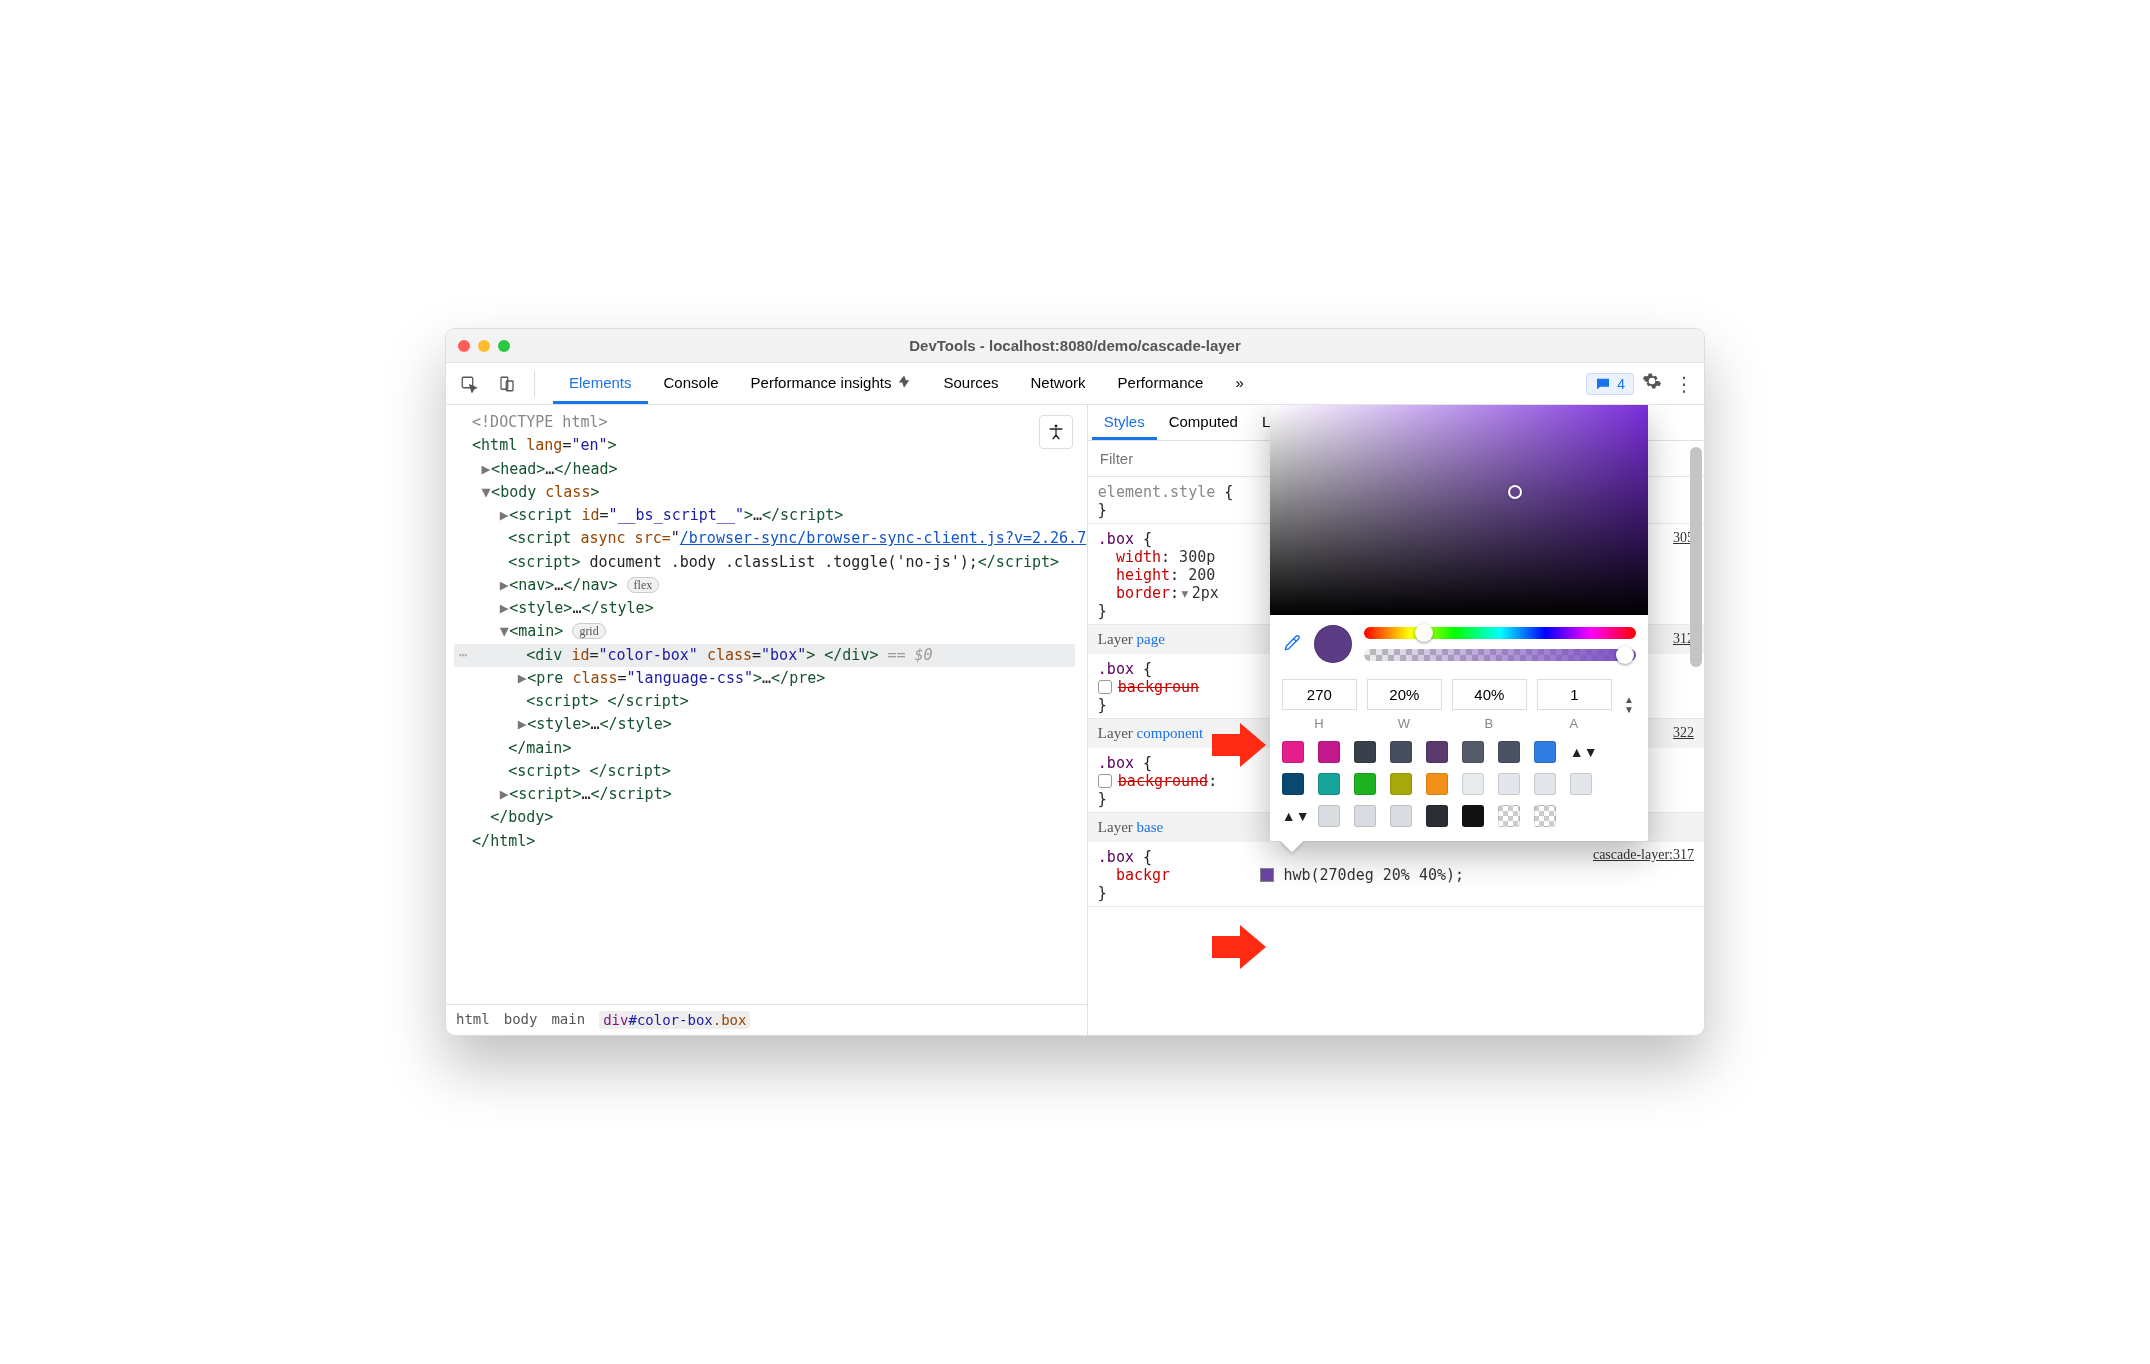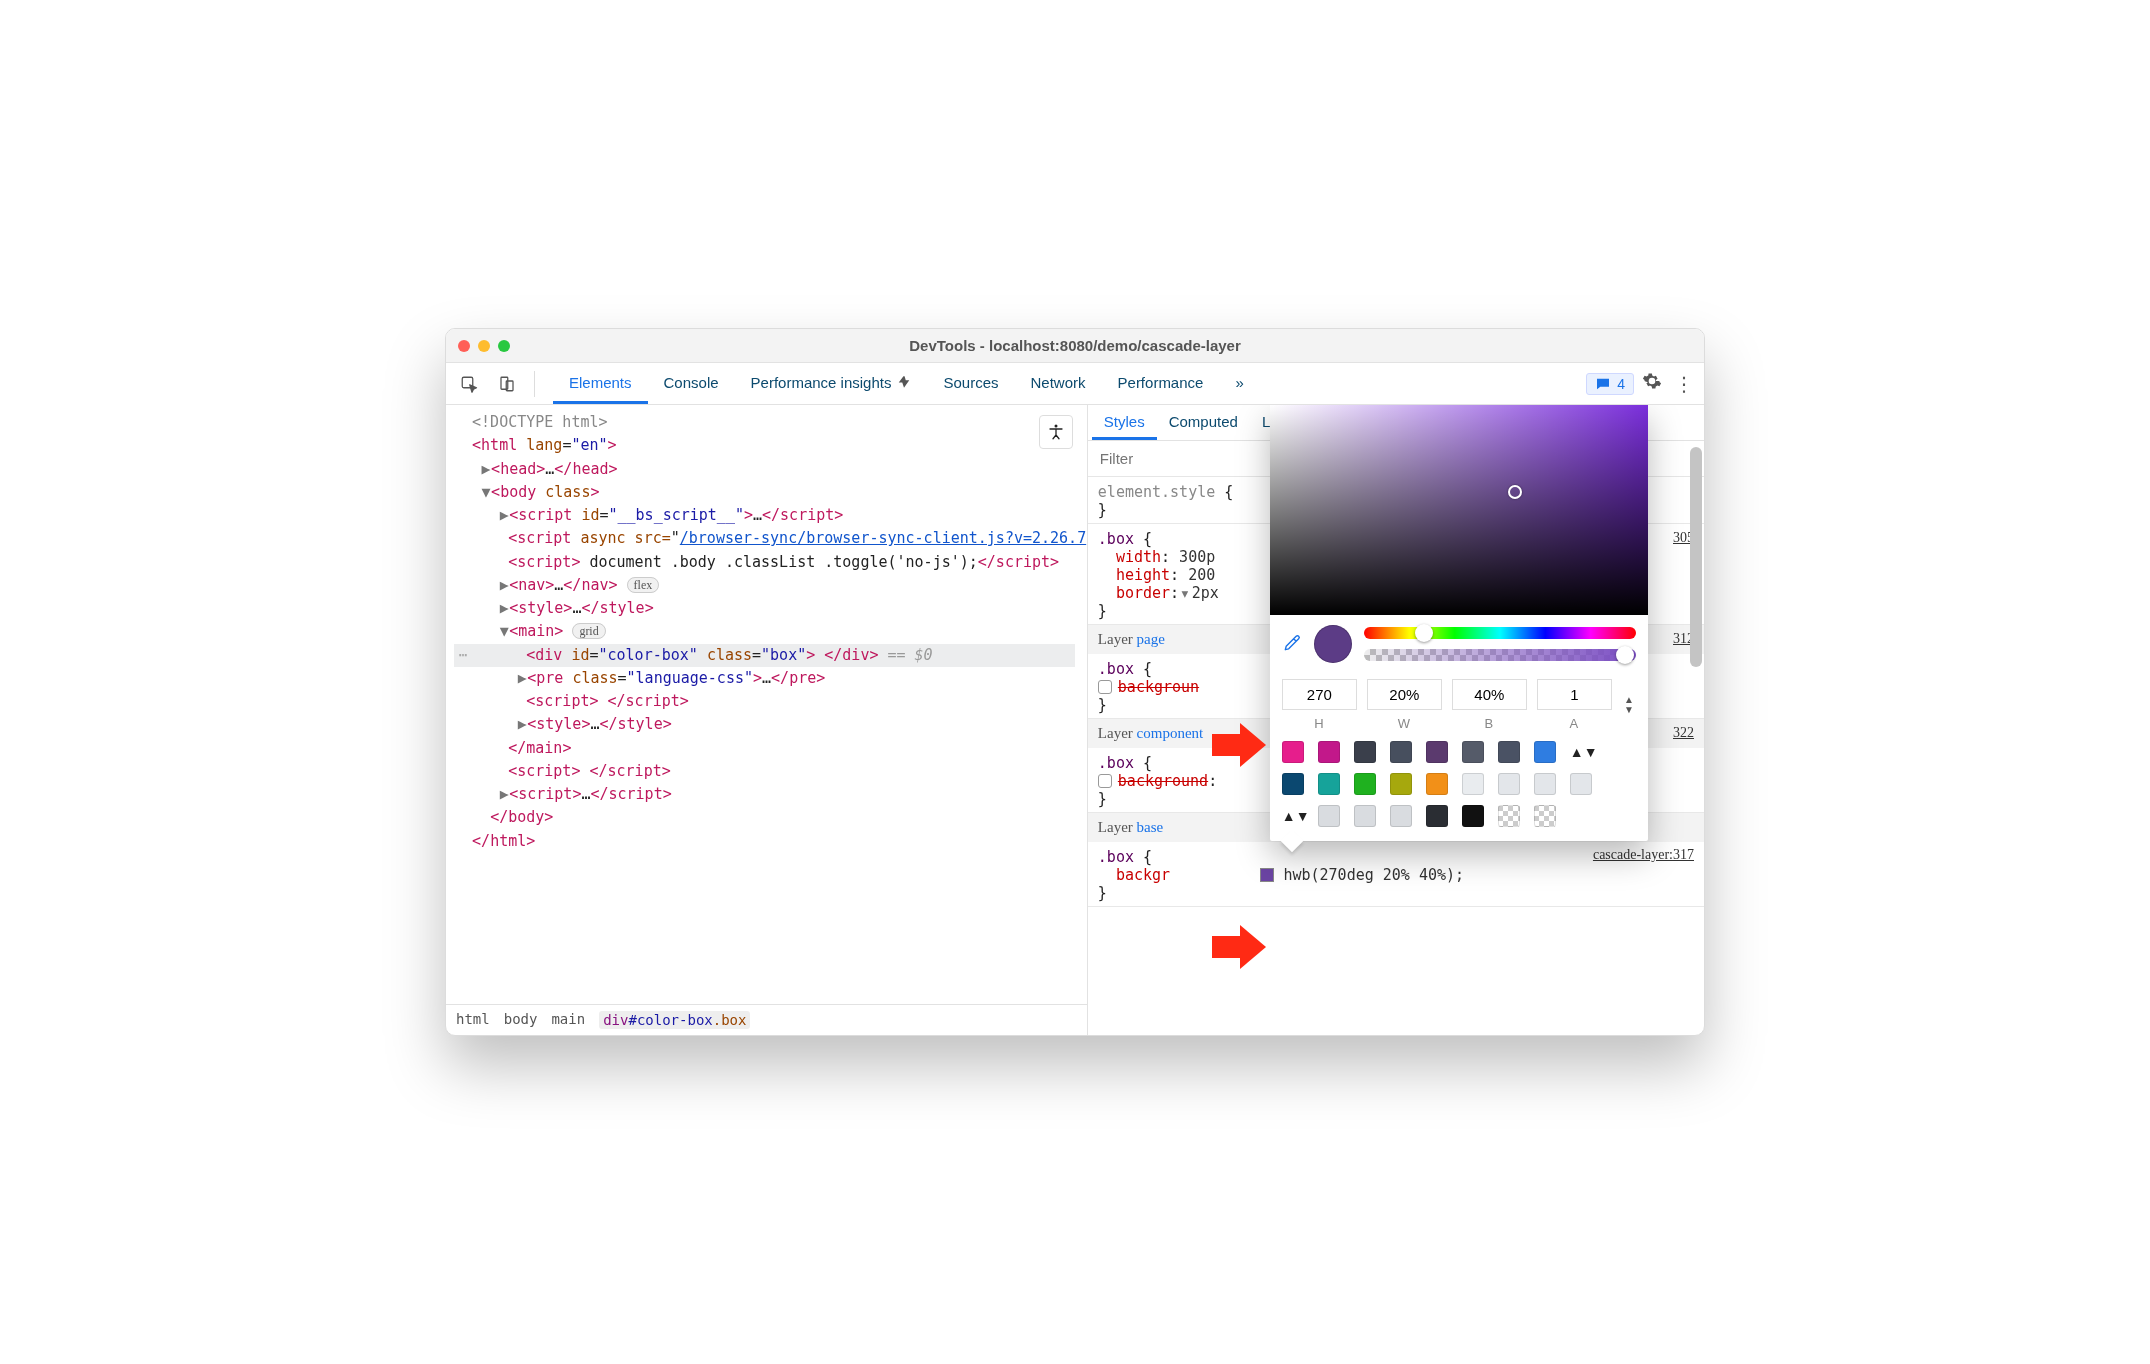--- a/index.html
+++ b/index.html
@@ -8,29 +8,29 @@
   .frame { position:relative; width:1260px; border:1px solid #dcdcdc; border-radius:10px; background:#fff; box-shadow:0 30px 60px rgba(0,0,0,.25); overflow:hidden;}
   .titlebar { height:34px; display:flex; align-items:center; padding:0 12px; background:#f3f3f3; border-bottom:1px solid #e2e2e2; position:relative;}
   .dots { display:flex; gap:8px; }
   .dot { width:12px; height:12px; border-radius:50%; }
   .dot.r{background:#ff5f57;} .dot.y{background:#febc2e;} .dot.g{background:#28c840;}
   .titlebar .title { position:absolute; left:0; right:0; text-align:center; font-weight:600; font-size:15px; color:#555;}
   .toolbar { height:42px; display:flex; align-items:center; border-bottom:1px solid #e2e2e2; padding:0 6px; gap:4px;}
   .tbtn { width:34px; height:30px; border-radius:4px; display:flex; align-items:center; justify-content:center; color:#555;}
   .tbtn svg { width:18px; height:18px;}
   .tabs { display:flex; align-items:stretch; height:100%; margin-left:8px;}
-  .tab { padding:0 16px; display:flex; align-items:center; color:#0c4a6e; font-size:15px; border-bottom:3px solid transparent; gap:6px;}
+  .tab { padding:0 16px; display:flex; align-items:center; color:#000000; font-size:15px; border-bottom:3px solid transparent; gap:6px;}
   .tab.active { color:#1a73e8; border-bottom-color:#1a73e8; }
   .spacer { flex:1; }
   .issues-pill { display:flex; align-items:center; gap:6px; border:1px solid #cfd8ff; background:#eaf1ff; color:#1a73e8; padding:2px 8px; border-radius:3px; font-size:14px;}
   .gear, .kebab { width:28px; text-align:center; color:#555; font-size:20px;}
   .content { display:flex; height:630px;}
   .left { flex:1.04; border-right:1px solid #e2e2e2; display:flex; flex-direction:column; font-family: Menlo, Consolas, monospace; font-size:15px; overflow:hidden;}
   .dom { padding:6px 12px 6px 8px; line-height:1.55; overflow:auto; flex:1; position:relative;}
-  .dom .tag { color:#be185d; }
+  .dom .tag { color:#14532d; }
   .dom .attr { color:#994500; }
   .dom .str { color:#1a1aa6; }
   .dom .lnk { color:#1155cc; text-decoration:underline;}
   .dom .doctype { color:#888; }
   .dom .badge { background:#f1f1f1; border:1px solid #ccc; border-radius:8px; padding:0 6px; font-size:12px; font-family:-apple-system; color:#555; position:relative; top:-1px;}
   .dom .line { white-space:pre; }
   .dom .sel { background:#ecedee; }
   .dom .caret { display:inline-block; width:10px; text-align:center; color:#777;}
   .ellipsis-gutter { position:absolute; left:0; color:#aaa; background:#ecedee; width:18px; text-align:center; }
   .a11y-btn { position:absolute; top:10px; right:14px; width:34px; height:34px; border:1px solid #ddd; border-radius:4px; display:flex; align-items:center; justify-content:center;}

